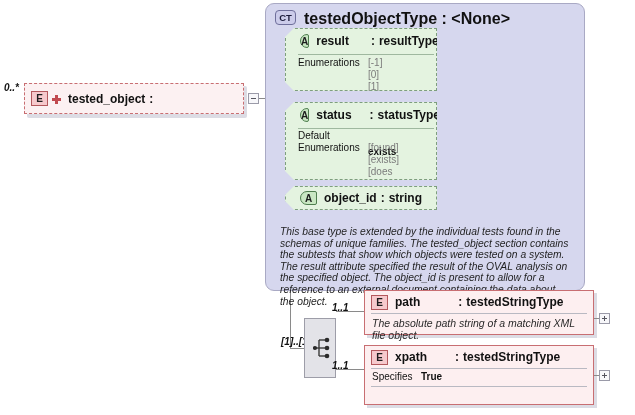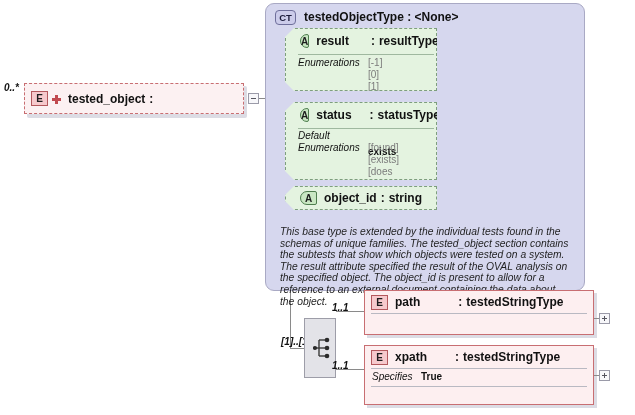--- a/index.html
+++ b/index.html
@@ -161,21 +161,21 @@
     box-sizing: border-box;
     border: 1px solid #6f6f9b;
     border-radius: 4px;
     background: #ccccea;
     font-size: 9.5px;
     font-weight: bold;
     color: #1b1b3a;
     margin-right: 8px;
   }
   .ct-title {
-    font-size: 12px;
+    font-size: 16px;
     font-weight: bold;
     color: #111;
   }
 
   
   .attr-box {
     position: absolute;
     box-sizing: border-box;
     border: 1px dashed #7e9e7e;
     background: #e4f3e0;
@@ -186,21 +186,20 @@
     align-items: center;
     height: 18px;
     padding-left: 5px;
   }
   .prop-grid {
     position: absolute;
     font-size: 10px;
     line-height: 12px;
   }
   .prop-label {
-    font-style: italic;
     color: #111;
   }
   .prop-val {
     color: #7b7b7b;
   }
   .prop-val.strong {
     color: #111;
     font-weight: bold;
   }
 
@@ -331,20 +330,21 @@
   <div class="elem-outer-shadow" style="left:367px; top:293px; width:230px; height:45px;"></div>
 
   <div class="elem-box" style="left:364px; top:290px; width:230px; height:45px;">
     <div class="box-head">
       <span class="badge">E</span>
       <span class="name-txt">path</span>
       <span class="name-txt" style="margin-left:38px; margin-right:4px;">:</span>
       <span class="type-txt">testedStringType</span>
     </div>
     <div class="divider"></div>
+    <div class="doc-txt">The absolute path string of a matching XML file object.</div>
   </div>
 
   <div class="toggle plus" style="left:599px; top:313px;"></div>
   <div class="line h" style="left:594px; top:318px; width:5px;"></div>
 
   <div class="card" style="left:332px; top:360px;">1..1</div>
 
   <div class="elem-outer-shadow" style="left:367px; top:348px; width:230px; height:60px;"></div>
 
   <div class="elem-box" style="left:364px; top:345px; width:230px; height:60px;">

